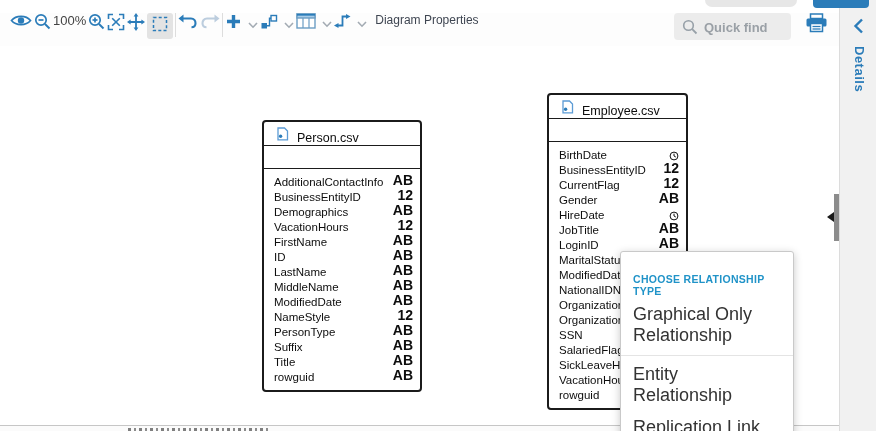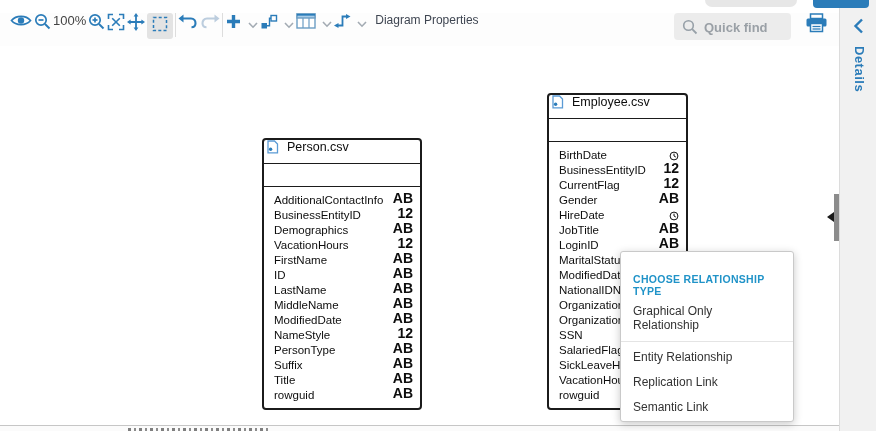--- a/index.html
+++ b/index.html
@@ -28,39 +28,39 @@
   
   .sliver-gray{position:absolute;left:705px;top:-7px;width:92px;height:14px;background:#e7e7e7;
                border-radius:7px;z-index:30;}
   .sliver-blue{position:absolute;left:813px;top:-5px;width:56px;height:13px;background:#2b7cb9;
                border-radius:4px;z-index:30;}
 
   
   .canvas{position:absolute;left:0;top:46px;width:839px;height:379px;background:#fff;}
 
   .entity{position:absolute;background:#fff;border:2px solid #1b1b1b;border-radius:4px;z-index:1;}
-  .entity-person{left:262px;top:92px;width:156px;}
+  .entity-person{left:262px;top:74px;width:156px;}
   .entity-employee{left:547px;top:47px;width:137px;}
-  .entity-header{display:flex;align-items:flex-start;gap:8px;height:23px;padding:0 2px;
+  .entity-header{display:flex;align-items:flex-end;gap:8px;height:23px;padding:0 12px;
                  border-bottom:1.5px solid #1b1b1b;}
   .entity-title{font-size:12.5px;color:#0d0d0d;}
   .entity-keyband{height:22px;border-bottom:1.5px solid #1b1b1b;}
   .entity-fields{padding:4px 0 7px 0;}
   .field-row{display:flex;justify-content:space-between;align-items:flex-end;height:15px;
              padding:0 7px 0 10px;}
   .fname{font-size:11.5px;color:#0d0d0d;white-space:nowrap;}
   .ftype{font-size:14px;font-weight:bold;color:#0d0d0d;display:flex;align-items:center;}
 
   
   .context-menu{position:absolute;left:620px;top:205px;width:174px;background:#fff;
                 border:1px solid #c9c9c9;border-radius:3px;z-index:20;
                 box-shadow:0 2px 8px rgba(0,0,0,.22);padding:1px 0;box-sizing:border-box;}
   .menu-header{font-size:10.5px;font-weight:bold;color:#2093c8;letter-spacing:.3px;
                padding:20px 12px 2px;}
-  .menu-item{font-size:12px;color:#333;padding:5px 12px 6px;cursor:pointer;}
+  .menu-item{font-size:18px;color:#333;padding:5px 12px 6px;cursor:pointer;}
   .menu-divider{border-top:1px solid #e4e4e4;margin:3px 0;}
 
   
   .details-strip{position:absolute;left:839px;top:0;width:37px;height:431px;background:#f1f1f1;
                  border-left:1px solid #dcdcdc;box-sizing:border-box;z-index:5;}
   .details-chevron{display:block;margin:18px auto 8px;cursor:pointer;}
   .details-label{writing-mode:vertical-rl;font-size:13px;font-weight:bold;color:#2b7cb9;
                  letter-spacing:.5px;margin-left:12px;}
 
   

